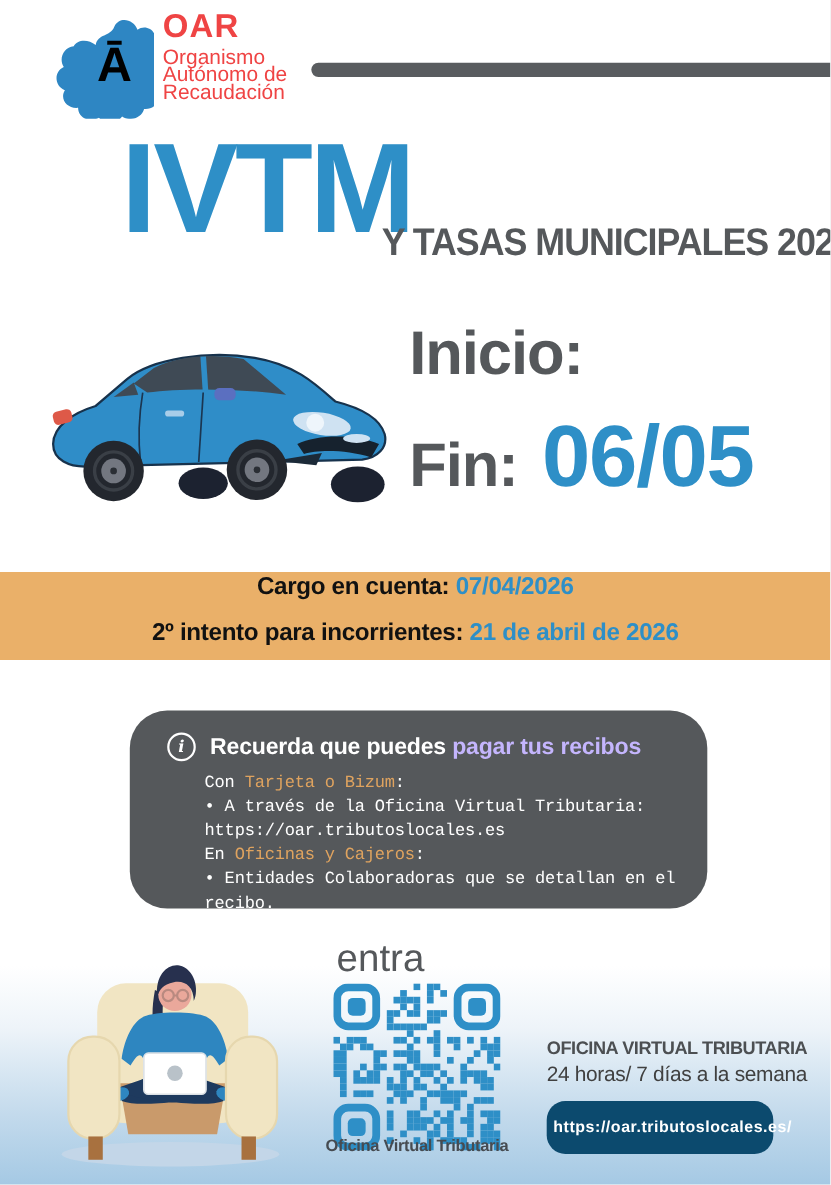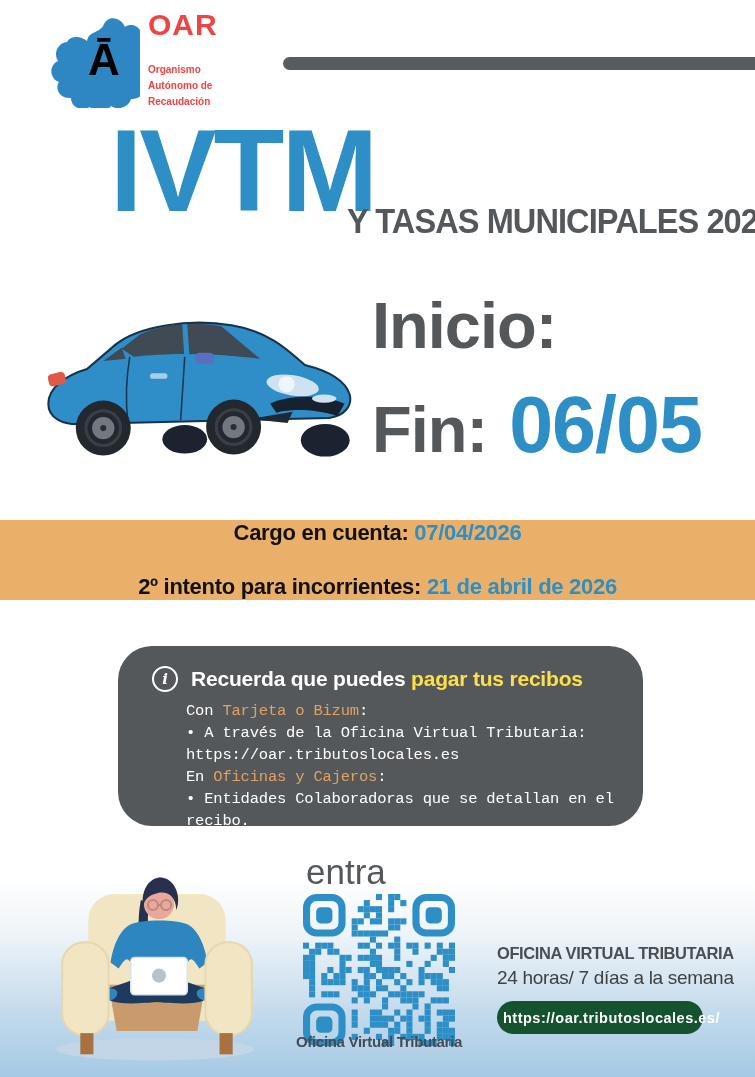--- a/index.html
+++ b/index.html
@@ -5,69 +5,69 @@
   html,body{margin:0;padding:0;background:#e9e9e9;}
   .page{position:relative;width:755px;height:1077px;margin:0 auto;background:#ffffff;
         font-family:"Liberation Sans",sans-serif;overflow:hidden;}
 
   
   .logo-map{position:absolute;left:40px;top:12px;width:100px;height:96px;}
   .logo-letter{position:absolute;left:84px;top:38px;width:40px;text-align:center;
 image               color:#fff;font-size:44px;font-weight:bold;line-height:44px;}
   .brand{position:absolute;left:148px;top:8px;color:#ef4444;}
   .brand-name{font-size:30px;font-weight:bold;letter-spacing:1px;}
-  .brand-org{margin-top:20px;font-size:10px;font-weight:bold;line-height:16px;}
+  .brand-org{margin-top:3px;font-size:19px;font-weight:normal;line-height:16px;}
   .accent-bar{position:absolute;left:283px;top:57px;right:0;height:13px;
               background:#595c5f;border-radius:7px 0 0 7px;}
 
   
   .title-main{position:absolute;left:110px;top:116px;font-size:116px;font-weight:bold;
               color:#2e8fc7;letter-spacing:-3px;line-height:110px;}
   .title-sub{position:absolute;left:347px;top:201px;font-size:35px;font-weight:bold;
              color:#55585b;letter-spacing:-1px;transform:scaleX(.93);transform-origin:left top;
              white-space:nowrap;}
 
   
   .car{position:absolute;left:32px;top:310px;width:336px;height:168px;}
   .dates{position:absolute;left:372px;top:288px;}
   .date-row{display:flex;align-items:baseline;gap:22px;white-space:nowrap;}
   .date-row+.date-row{margin-top:16px;}
-  .date-label{font-size:65px;font-weight:bold;color:#55585b;letter-spacing:-1px;}
+  .date-label{font-size:56px;font-weight:bold;color:#55585b;letter-spacing:-1px;}
   .date-value{font-size:79px;font-weight:bold;color:#2e8fc7;letter-spacing:-1px;}
 
   
   .banner{position:absolute;left:0;top:520px;width:100%;height:80px;background:#eab069;
-          display:flex;flex-direction:column;justify-content:space-between;align-items:center;gap:6px;}
+          display:flex;flex-direction:column;justify-content:flex-start;align-items:center;gap:16px;}
   .banner-line{font-size:22px;font-weight:bold;color:#111;letter-spacing:-.3px;}
   .banner-line .val{color:#2e8fc7;}
 
   
   .info-box{position:absolute;left:118px;top:646px;width:525px;height:180px;background:#55585b;
             border-radius:34px;color:#fff;}
   .ib-head{display:flex;align-items:center;gap:13px;margin:20px 0 8px 34px;}
   .info-icon{width:22px;height:22px;border:2px solid #fff;border-radius:50%;flex:0 0 auto;
              display:flex;align-items:center;justify-content:center;
              font:italic bold 15px "DejaVu Serif",serif;color:#fff;}
   .ib-title{font-size:21px;font-weight:bold;letter-spacing:-.2px;white-space:nowrap;}
-  .ib-title .acc{color:#fde047;}
+  .ib-title .acc{color:#c4b5fd;}
   .ib-body{margin-left:68px;font-size:15.5px;line-height:22px;letter-spacing:-.2px;font-family:Liberation Mono, monospace;}
   .ib-line .acc{color:#dfa35f;}
 
   
   .bottom-bg{position:absolute;left:0;top:878px;width:100%;height:199px;
              background:linear-gradient(180deg,#ffffff 0%,#eef4f9 28%,#c3daec 68%,#a5c9e4 100%);}
   .person{position:absolute;left:46px;top:862px;width:222px;height:200px;}
   .entra{position:absolute;left:306px;top:852px;font-size:35px;color:#55585b;}
   .qr{position:absolute;left:303px;top:894px;width:152px;height:152px;}
   .qr-caption{position:absolute;left:283px;top:1033px;width:192px;text-align:center;
               font-size:15px;font-weight:bold;color:#464b51;letter-spacing:-.3px;}
   .office{position:absolute;left:497px;top:944px;width:230px;}
   .office-title{font-size:16.5px;color:#4c4f52;font-weight:bold;letter-spacing:-.4px;white-space:nowrap;}
   .office-hours{margin-top:4px;font-size:19px;color:#404040;letter-spacing:-.3px;white-space:nowrap;}
-  .url-btn{margin-top:12px;width:206px;height:33px;background:#14532d;border:none;border-radius:17px;
+  .url-btn{margin-top:12px;width:206px;height:48px;background:#0c4a6e;border:none;border-radius:17px;
            color:#fff;font-family:"Liberation Sans",sans-serif;font-size:14.5px;font-weight:bold;
            letter-spacing:.5px;cursor:pointer;}
 </style>
 </head>
 <body>
 
 <div class="page">
 
   <div>
     <svg class="logo-map" viewBox="0 0 100 96">

